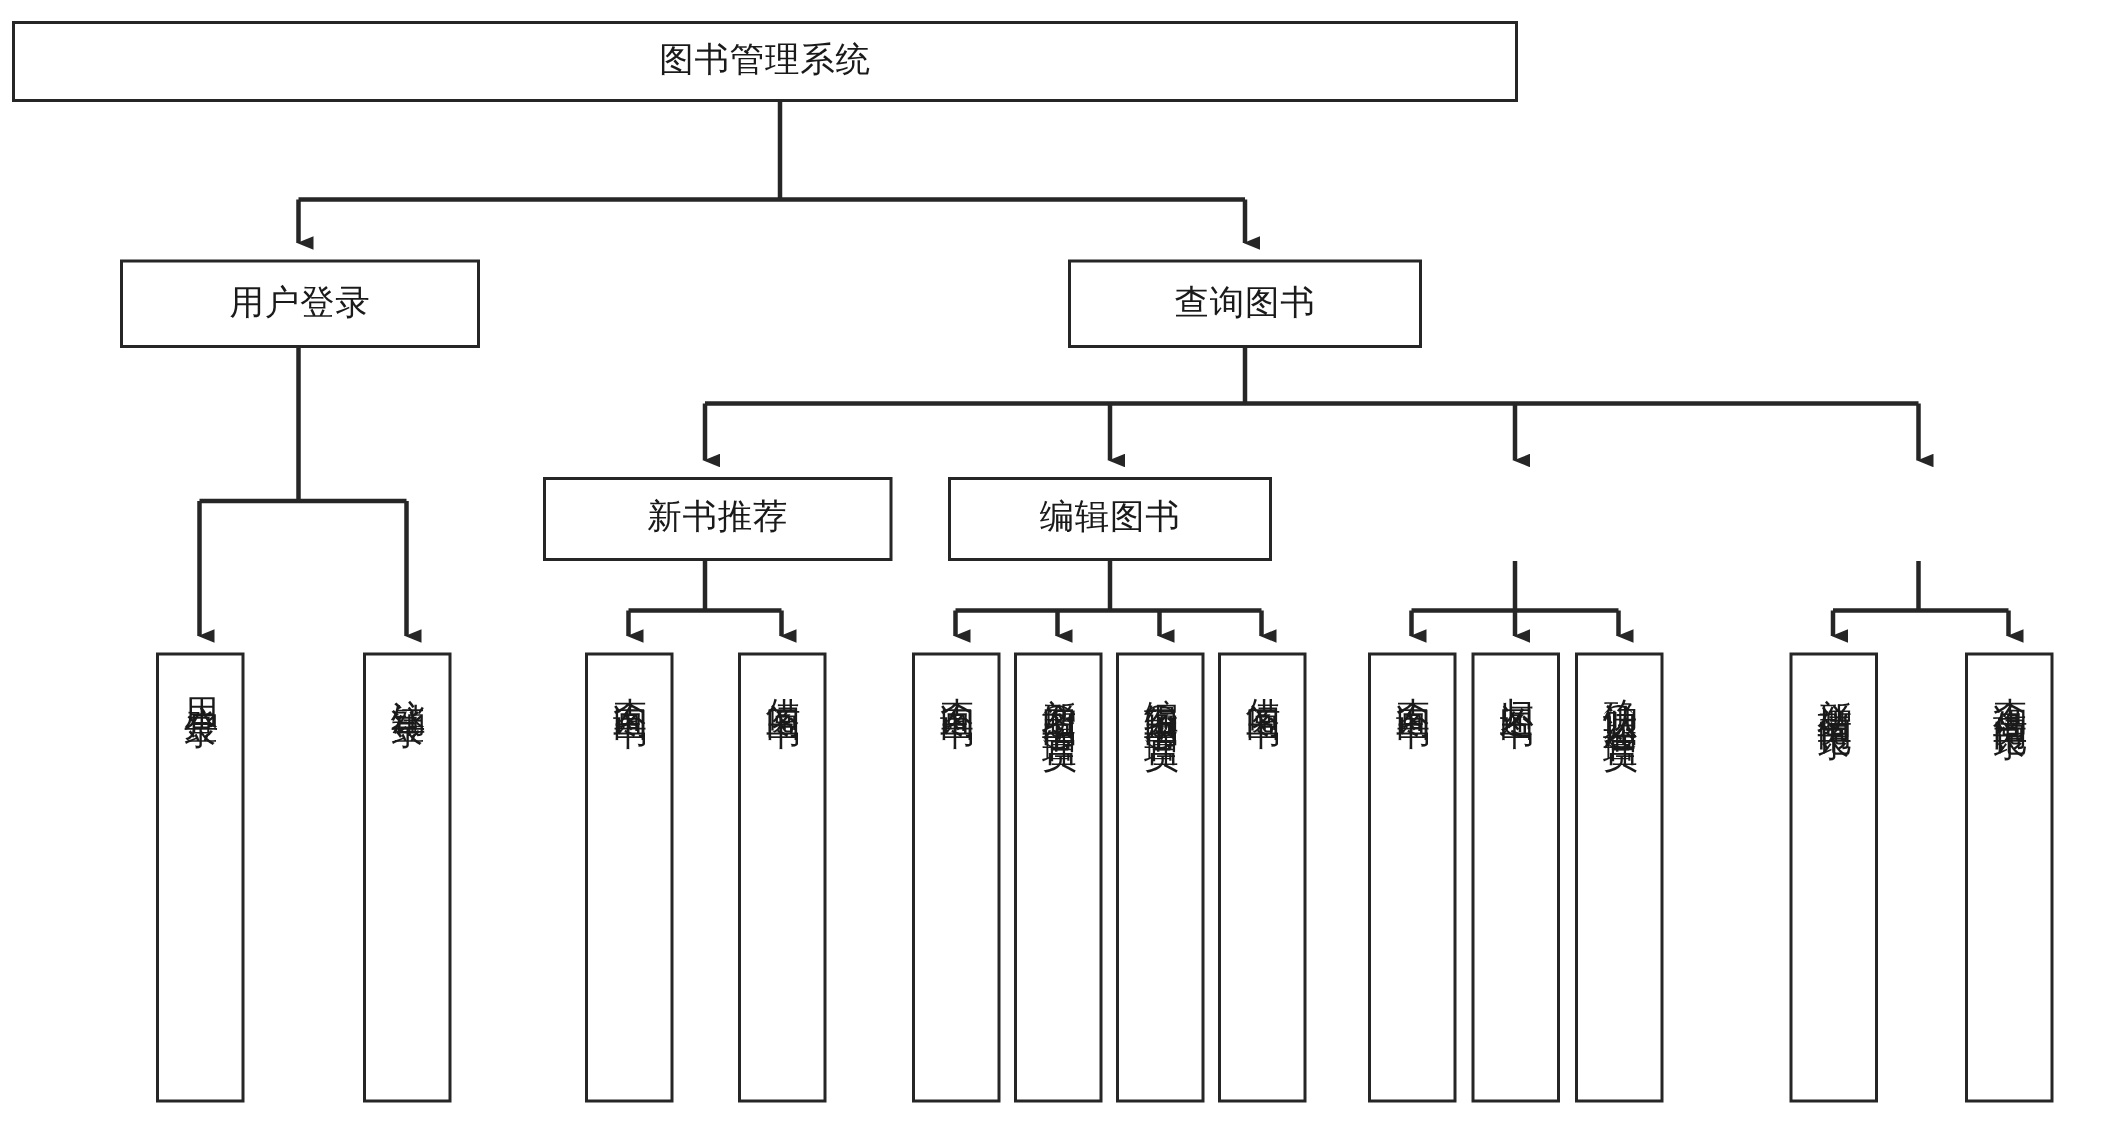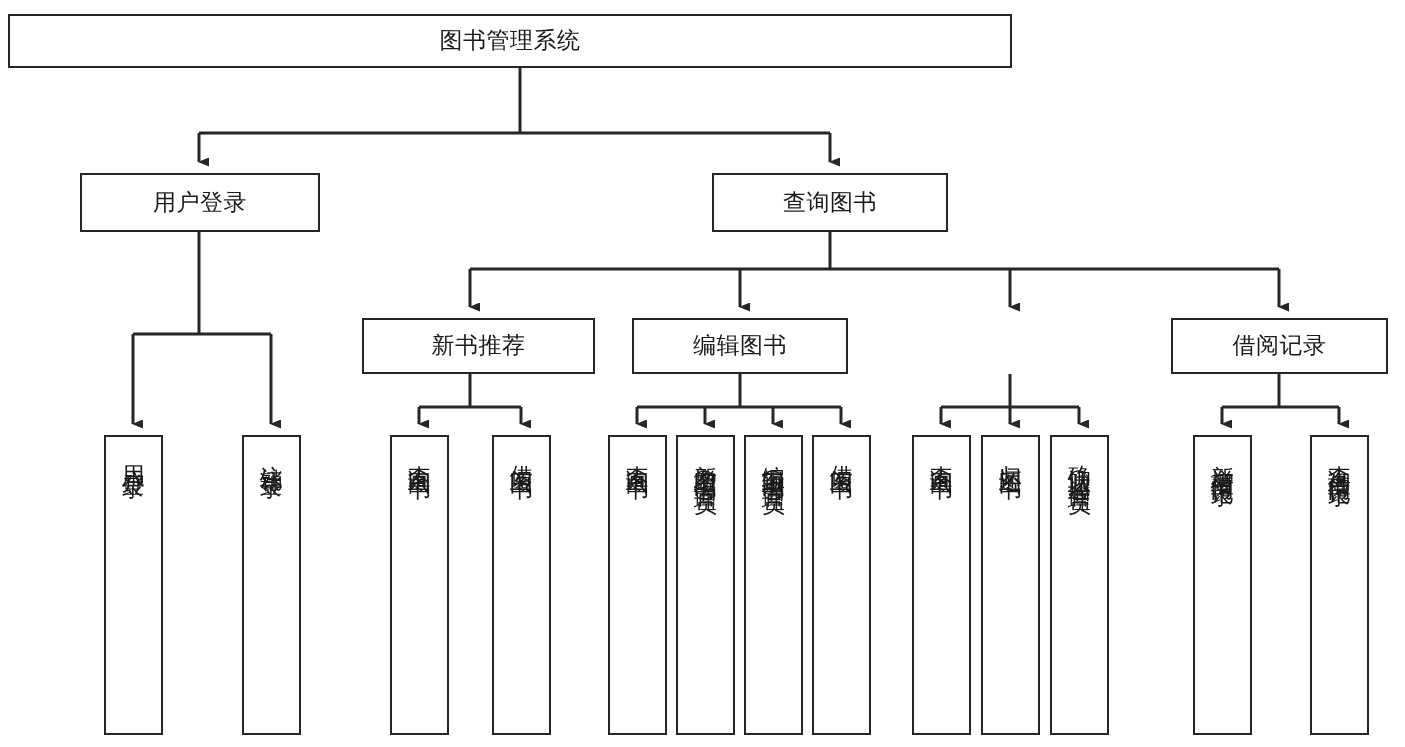--- a/index.html
+++ b/index.html
@@ -140,23 +140,20 @@
   <div class="node horiz" style="left:712px; top:173px; width:236px; height:59px;">
     <span class="node-label">查询图书</span>
   </div>
 
   <div class="node horiz" style="left:362px; top:318px; width:233px; height:56px;">
     <span class="node-label">新书推荐</span>
   </div>
   <div class="node horiz" style="left:632px; top:318px; width:216px; height:56px;">
     <span class="node-label">编辑图书</span>
   </div>
-  <div class="node horiz" style="left:1171px; top:318px; width:217px; height:56px;">
-    <span class="node-label">借阅记录</span>
-  </div>
 
   <div class="node vert" style="left:104px; top:435px; width:59px; height:300px;">
     <span class="node-label">用户登录</span>
   </div>
   <div class="node vert" style="left:242px; top:435px; width:59px; height:300px;">
     <span class="node-label">注销登录</span>
   </div>
 
   <div class="node vert" style="left:390px; top:435px; width:59px; height:300px;">
     <span class="node-label">查询图书</span>

